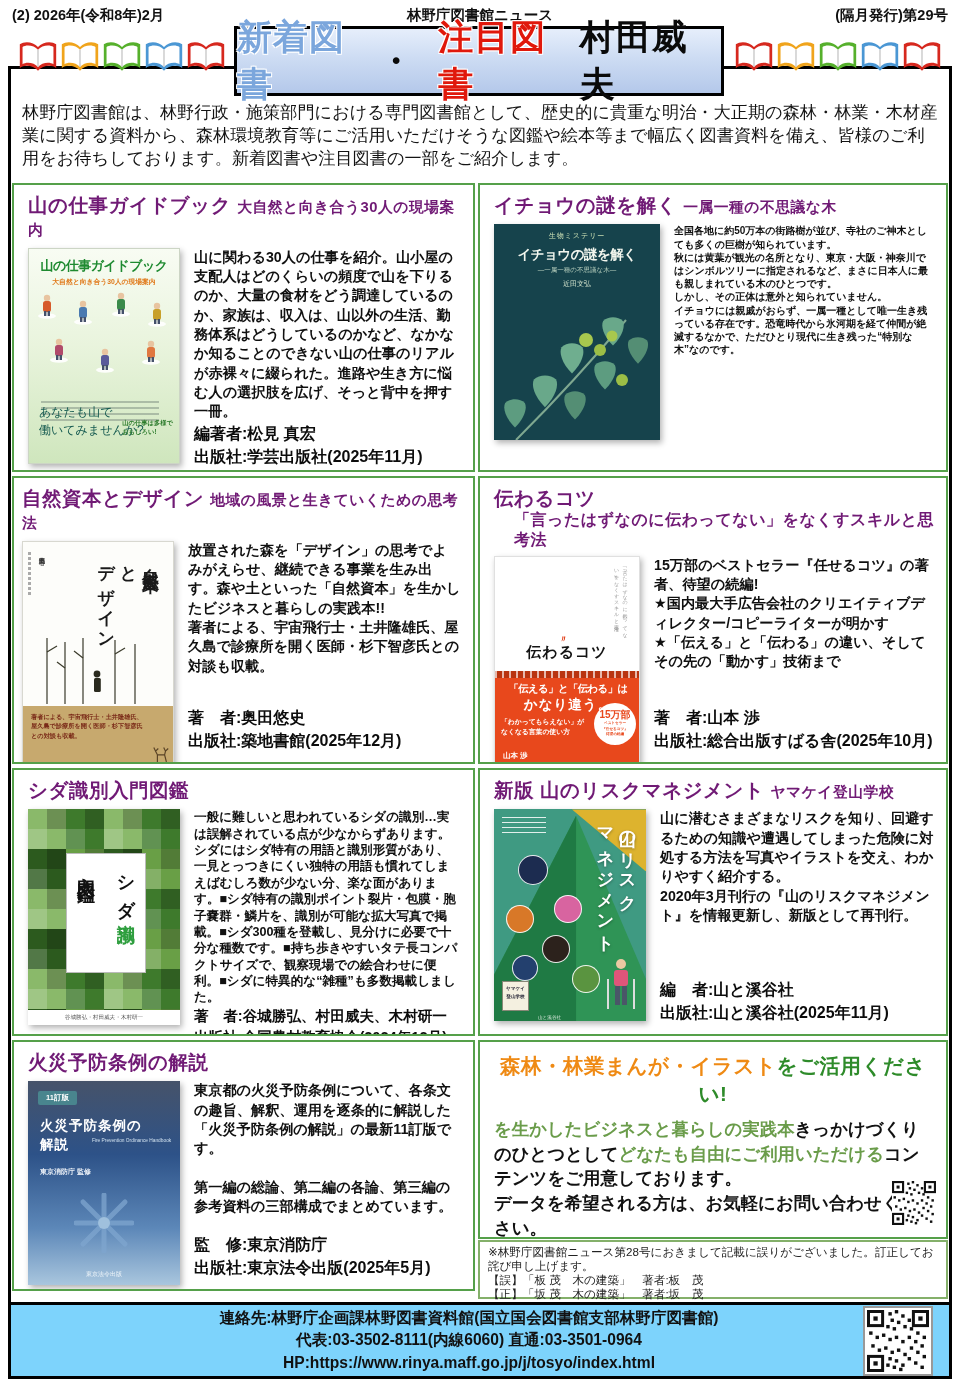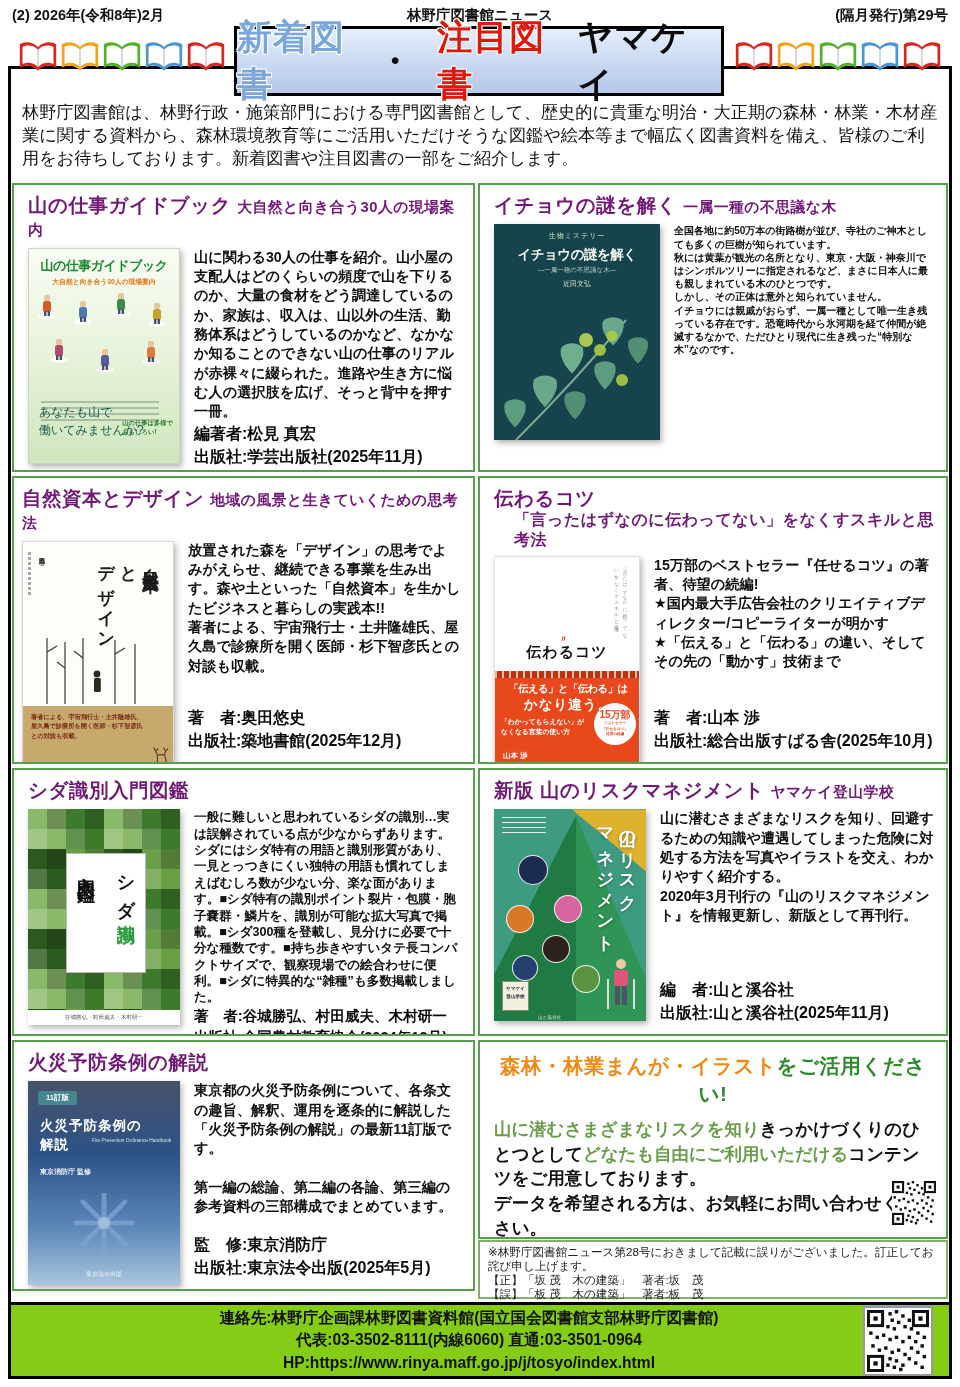--- a/index.html
+++ b/index.html
@@ -132,21 +132,21 @@
   .mg-o{color:#ef8a14;} .mg-g{color:#2e8b2a;}
   .mg-body{margin-top:9px;font-size:17.4px;font-weight:800;line-height:1.42;color:#111;}
   .mg-gr{color:#6a9c4a;}
   .qr-small{position:absolute;right:10px;bottom:12px;width:44px;height:44px;}
   
   .correction{position:absolute;left:478px;top:1240px;width:470px;height:59px;border:2px solid #84b06a;
               box-sizing:border-box;background:#fff;padding:3px 8px;font-size:11.6px;line-height:1.22;color:#222;z-index:2;}
   .corr-line{white-space:pre-line;}
   
   .footer{position:absolute;left:8px;top:1302px;width:944px;height:77px;border:3px solid #000;box-sizing:border-box;
-          background:#84cc16;display:flex;align-items:center;z-index:4;}
+          background:#7dd3fc;display:flex;align-items:center;z-index:4;}
   .ft-lines{flex:1;text-align:center;font-size:15.6px;font-weight:800;line-height:1.45;padding-left:64px;}
   .ft-qrbox{width:62px;height:62px;border:2px solid #999;background:#fff;padding:2px;margin-right:16px;box-sizing:content-box;}
   .ft-qrbox svg{width:62px;height:62px;display:block;}
   .hidden-defs{position:absolute;width:0;height:0;overflow:hidden;}
 </style>
 </head>
 <body>
 
 <svg class="hidden-defs" aria-hidden="true">
   <symbol id="bk" viewBox="0 0 44 40">
@@ -230,21 +230,21 @@
     <span class="h-c">林野庁図書館ニュース</span>
     <span class="h-r">(隔月発行)第29号</span>
   </div>
 
   <div class="outer"></div>
 
   <div class="banner">
     <span class="bn-blue">新着図書</span>
     <span class="bn-black">・</span>
     <span class="bn-red">注目図書</span>
-    <span class="bn-black">ヤマケイ</span>
+    <span class="bn-black">村田威夫</span>
   </div>
 
   <div class="icon-row left">
     <svg class="bk" style="color:#d6281e">
         <use href="#bk"></use>
       </svg>
     <svg class="bk" style="color:#f0a41c">
         <use href="#bk"></use>
       </svg>
     <svg class="bk" style="color:#56b02c">
@@ -561,34 +561,34 @@
         </div>
       </div>
     </div>
   </div>
 
   <div class="cell manga">
     <div class="mg-head">
       <span class="mg-o">森林・林業まんが・イラスト</span><span class="mg-g">をご活用ください!</span>
     </div>
     <div class="mg-body">
-      <span class="mg-gr">山に潜むさまざまなリスクを知り</span><span>きっかけづくりのひとつとして</span><span class="mg-gr">どなたも自由にご利用いただける</span><span>コンテンツをご用意しております。</span>
+      <span class="mg-gr">を生かしたビジネスと暮らしの実践本</span><span>きっかけづくりのひとつとして</span><span class="mg-gr">どなたも自由にご利用いただける</span><span>コンテンツをご用意しております。</span>
       <br>
       <span>データを希望される方は、お気軽にお問い合わせください。</span>
     </div>
 
     <svg class="qr-small">
         <use href="#qr"></use>
       </svg>
   </div>
 
   <div class="correction">
     <div class="corr-line">※林野庁図書館ニュース第28号におきまして記載に誤りがございました。訂正してお詫び申し上げます。</div>
+    <div class="corr-line">【誤】「板 茂　木の建築」　著者:板　茂</div>
     <div class="corr-line">【正】「坂 茂　木の建築」　著者:坂　茂</div>
-    <div class="corr-line">【誤】「板 茂　木の建築」　著者:板　茂</div>
   </div>
 
   <div class="footer">
     <div class="ft-lines">
       <div>連絡先:林野庁企画課林野図書資料館(国立国会図書館支部林野庁図書館)</div>
       <div>代表:03-3502-8111(内線6060) 直通:03-3501-0964</div>
       <div>HP:https://www.rinya.maff.go.jp/j/tosyo/index.html</div>
     </div>
     <div class="ft-qrbox">
       <svg>

